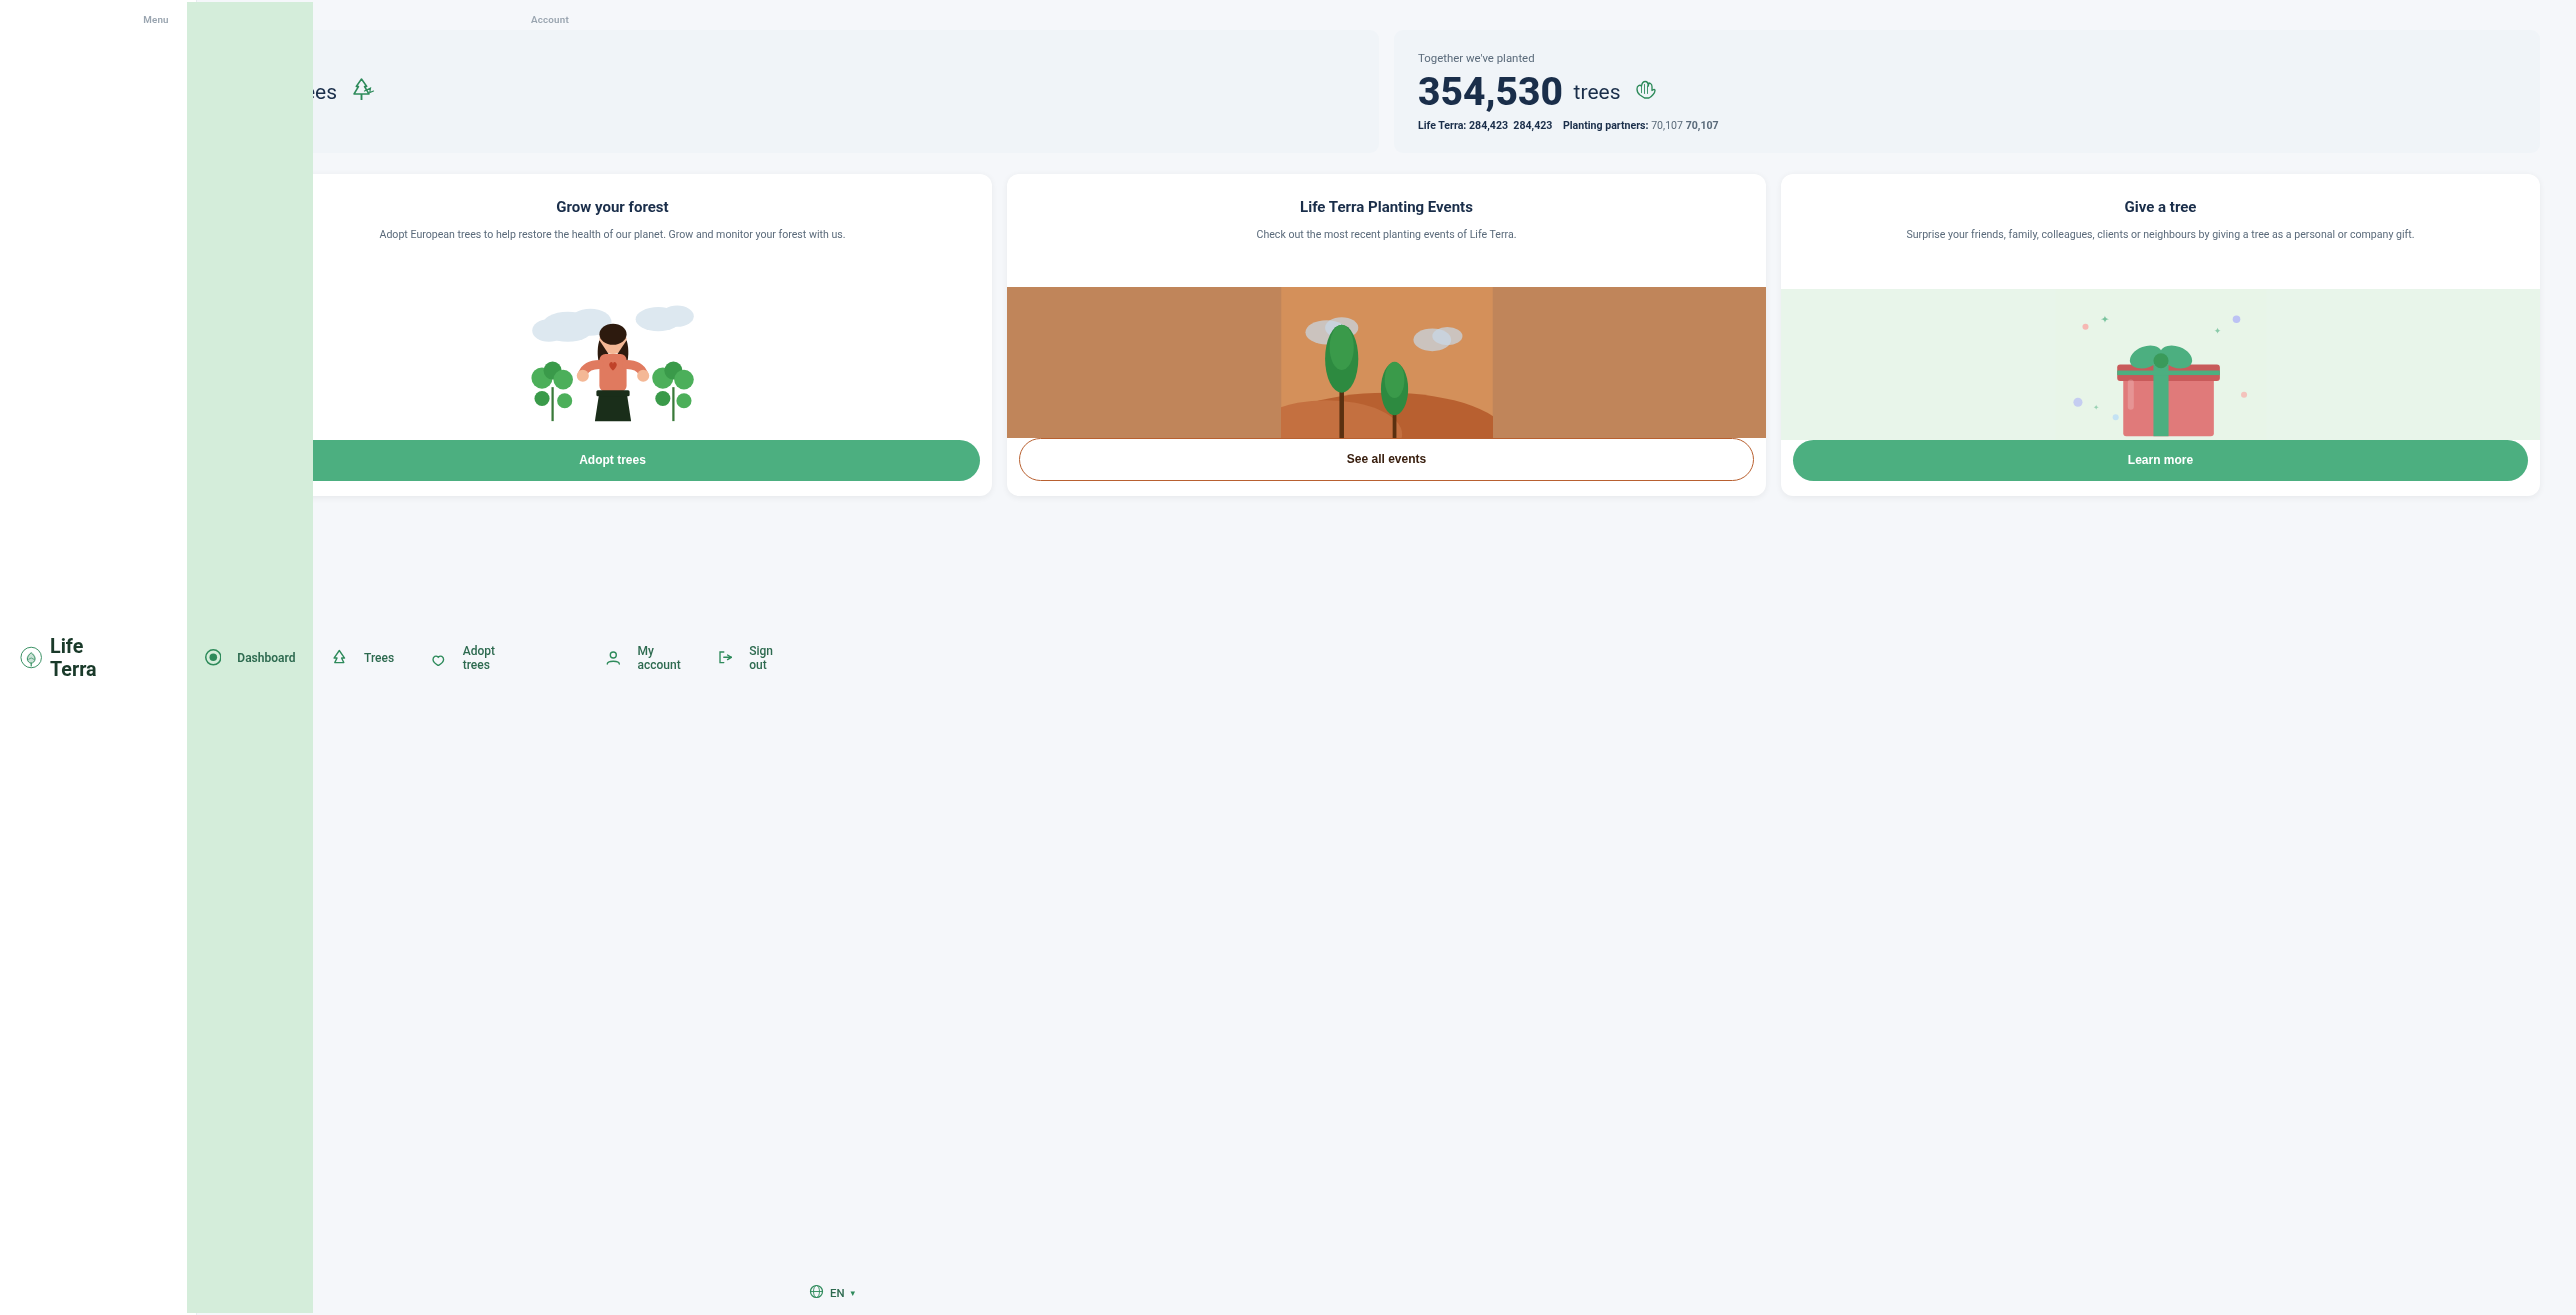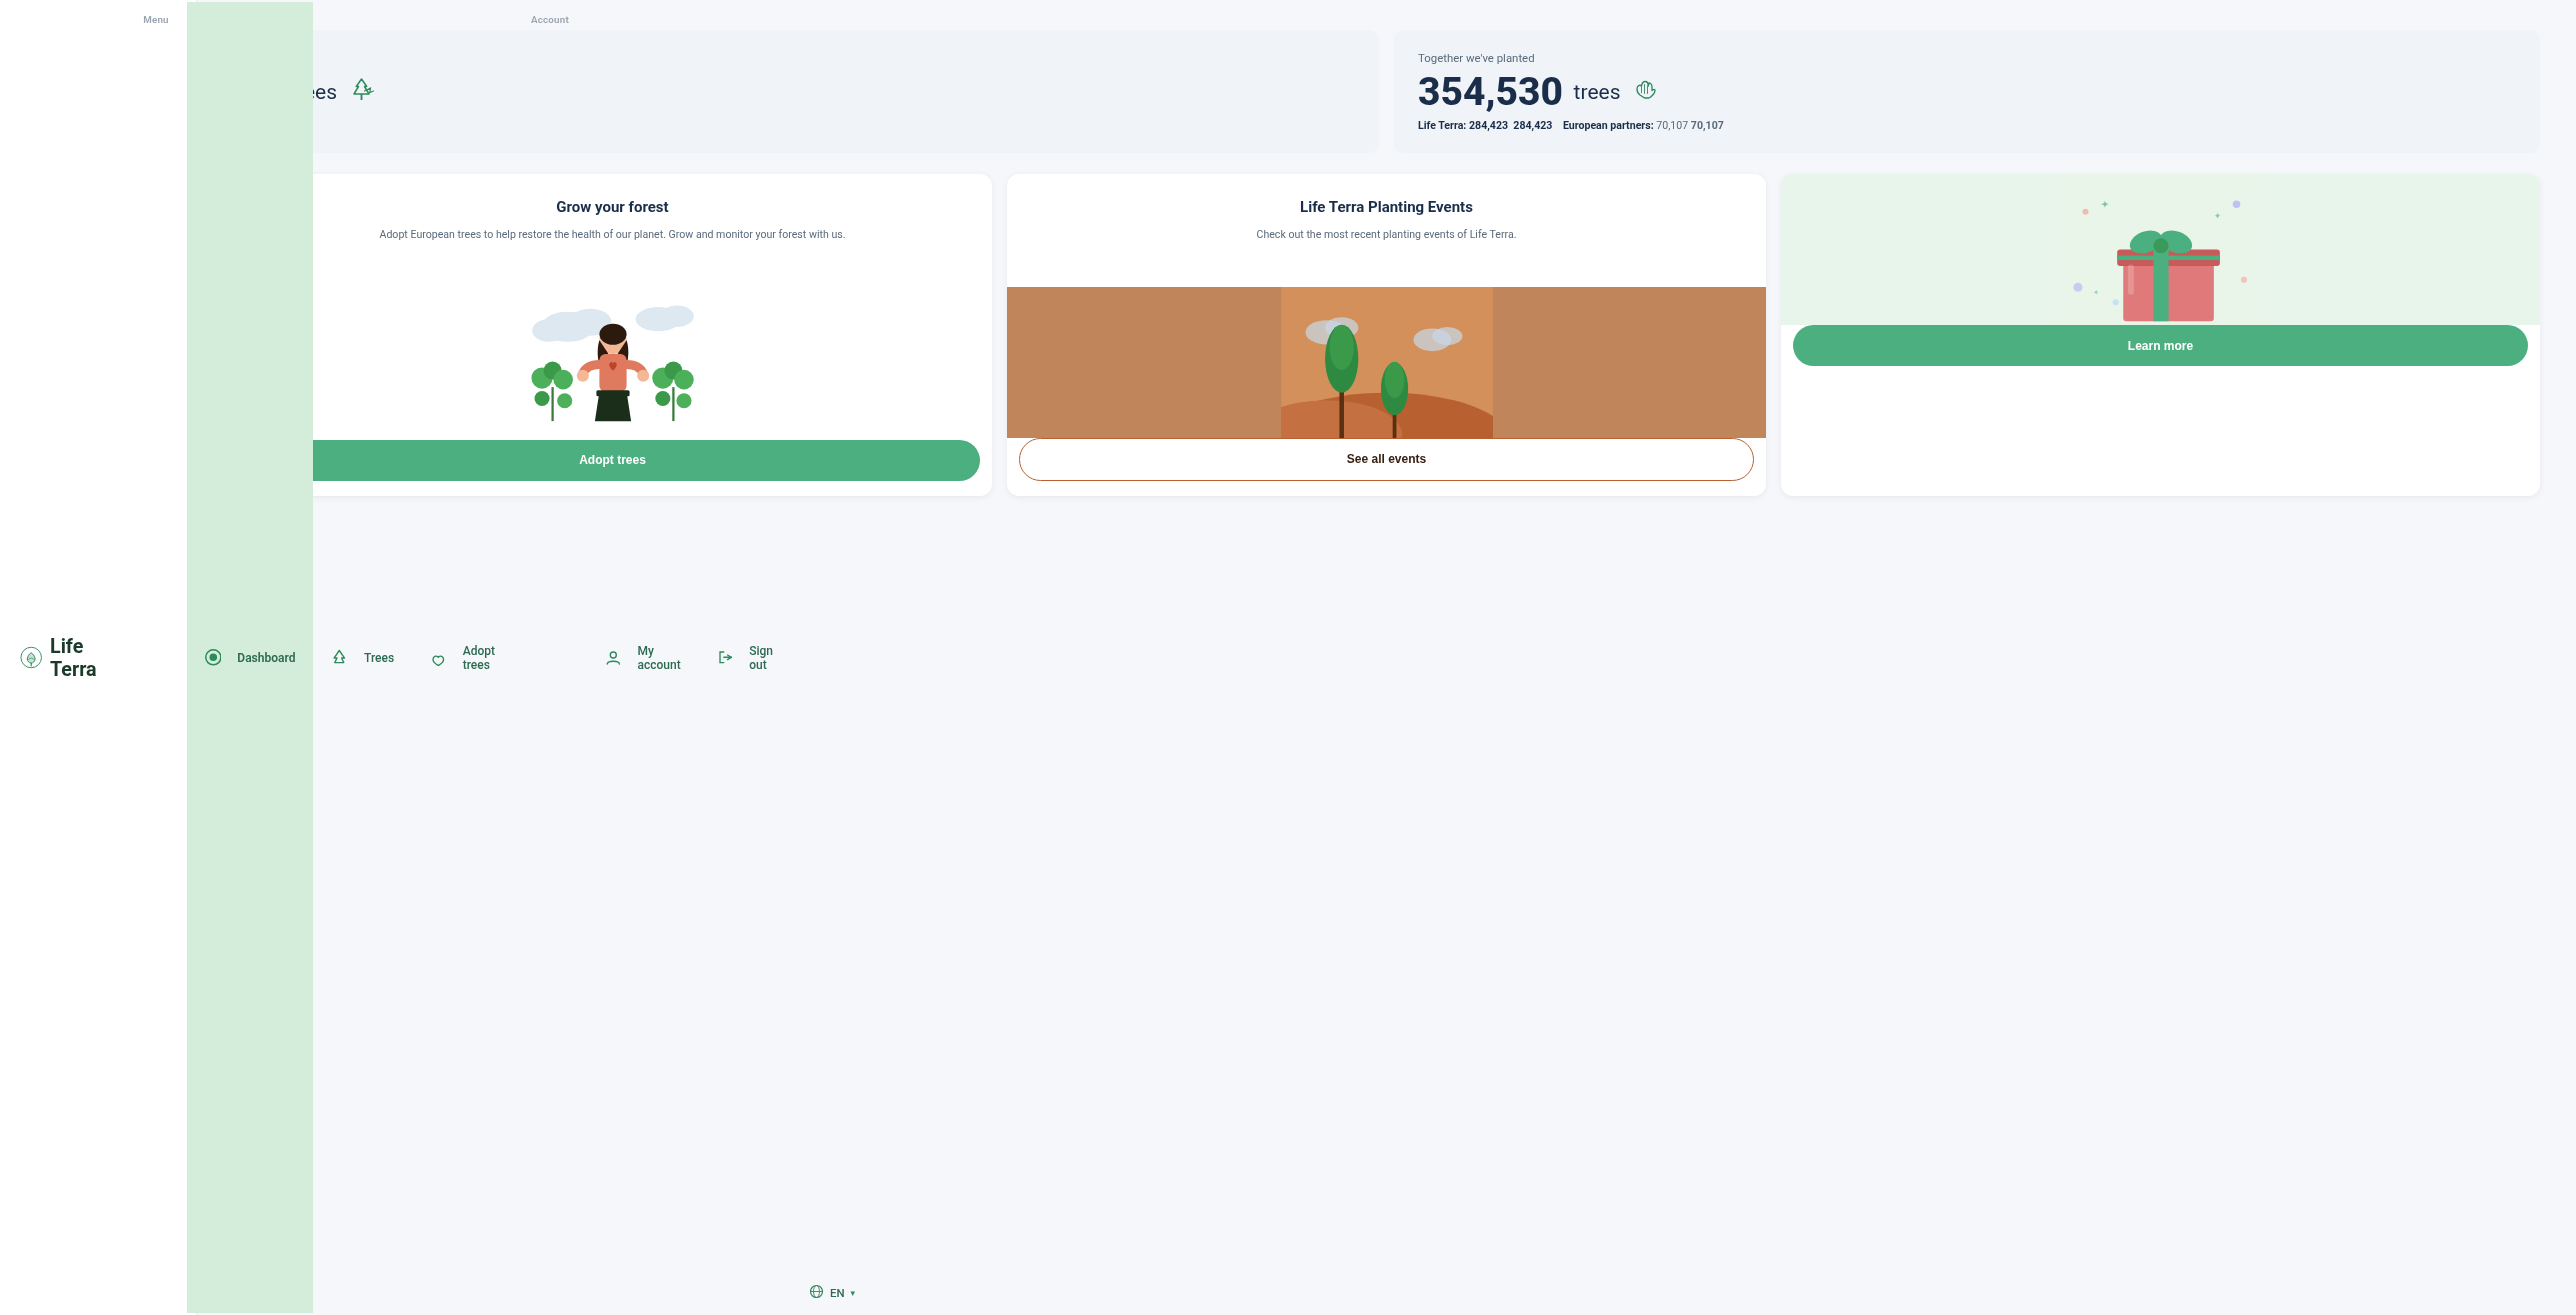--- a/index.html
+++ b/index.html
@@ -369,21 +369,21 @@
             <path d="M18 14 L18 26" stroke="#2d8a5a" stroke-width="1.2" stroke-linecap="round"></path>
             <path d="M22 16 L22 26" stroke="#2d8a5a" stroke-width="1.2" stroke-linecap="round"></path>
           </svg>
         </span>
       </div>
       <div class="stat-sub">
         <span>Life Terra:</span>
         <span style="font-weight:700;">284,423</span>&nbsp;
         <span style="font-weight:700; color:#1a2e4a;">284,423</span>
         &nbsp;&nbsp;
-        <span style="font-weight:700; color:#1a2e4a;">European partners:</span>
+        <span style="font-weight:700; color:#1a2e4a;">Planting partners:</span>
         <span style="font-weight:400; color:#5a6a7a;">70,107</span>
         <span style="color:#5a6a7a;">70,107</span>
       </div>
     </div>
   </div>
 
   <div class="feature-cards">
 
     <div class="feature-card">
       <div class="card-content">
@@ -465,20 +465,24 @@
 
           <line x1="150" y1="200" x2="150" y2="140" stroke="#5a3010" stroke-width="5"></line>
           <ellipse cx="150" cy="135" rx="18" ry="35" fill="#2d8a40"></ellipse>
           <ellipse cx="150" cy="123" rx="13" ry="24" fill="#3a9a4a"></ellipse>
         </svg>
       </div>
       <button class="card-btn btn-outline" style="border-color:#c47040; color:#c47040; background:transparent; border:1.5px solid #b86030; color:#3a2010;">See all events</button>
     </div>
 
     <div class="feature-card">
+      <div class="card-content">
+        <div class="card-title">Give a tree</div>
+        <div class="card-desc">Surprise your friends, family, colleagues, clients or neighbours by giving a tree as a personal or company gift.</div>
+      </div>
 
       <div class="gift-illustration">
         <svg width="212" height="151" viewBox="0 0 280 200" fill="none">
 
           <rect width="280" height="200" fill="#e8f5e8"></rect>
 
           <circle cx="40" cy="50" r="4" fill="#ff9090" opacity="0.6"></circle>
           <circle cx="240" cy="40" r="5" fill="#9090ff" opacity="0.5"></circle>
           <circle cx="250" cy="140" r="4" fill="#ff9090" opacity="0.5"></circle>
           <circle cx="30" cy="150" r="6" fill="#9090ff" opacity="0.4"></circle>

